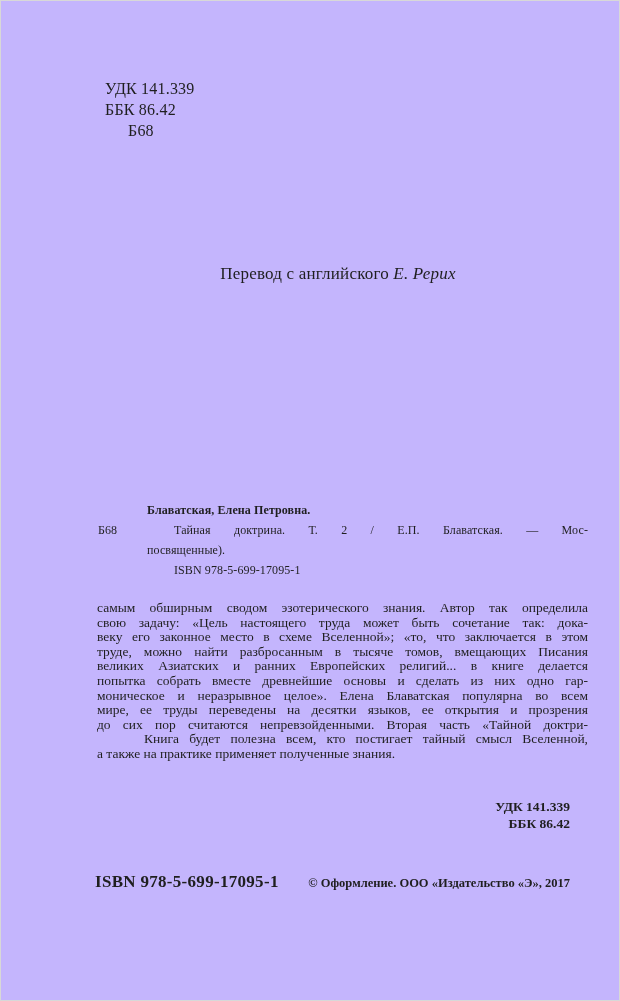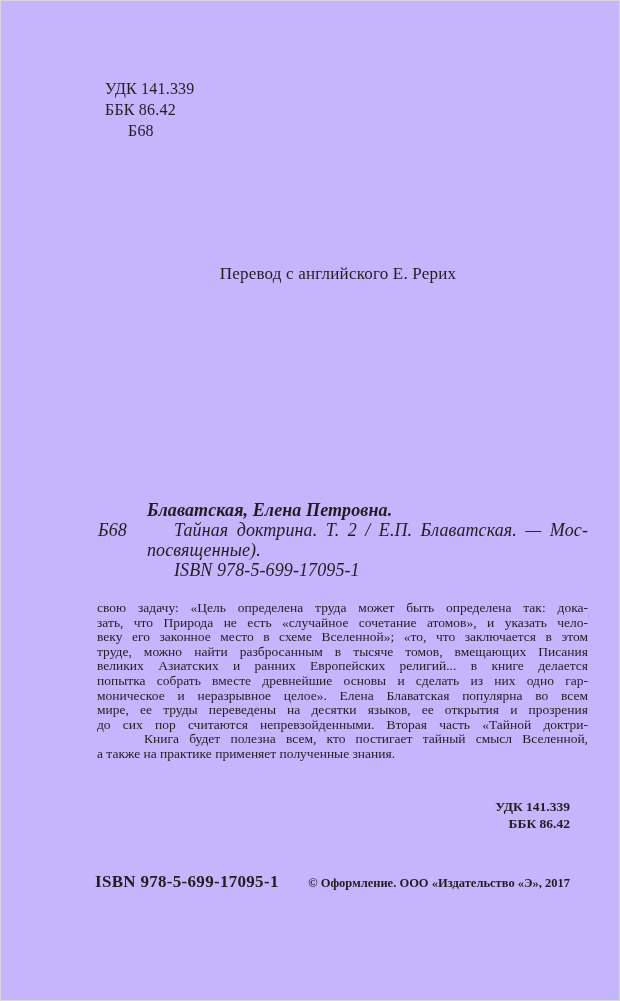--- a/index.html
+++ b/index.html
@@ -10,23 +10,23 @@
     color:#1f1f1f;
     font-family:"Liberation Serif","DejaVu Serif",serif;
     box-shadow: inset 0 0 0 1px #d8d8d8;
     overflow:hidden;
   }
   
   .top-block{position:absolute;left:105px;top:78px;font-size:16px;line-height:21px;letter-spacing:.2px;}
   .top-block .code{padding-left:23px;}
   
   .translator{position:absolute;left:56px;top:264px;width:564px;text-align:center;font-size:17px;letter-spacing:.2px;}
-  .translator .name{}
+  .translator .name{font-style:italic;}
   
-  .card{position:absolute;left:147px;top:500px;width:441px;font-size:18px;line-height:20px;letter-spacing:.1px;font-style:italic;}
+  .card{position:absolute;left:147px;top:500px;width:441px;font-size:12px;line-height:20px;letter-spacing:.1px;}
   .card .author{font-weight:bold;}
   .card .code{position:absolute;left:-49px;top:20px;font-weight:normal;}
   .card .isbn{padding-left:27px;}
   .jline{text-align:justify;text-align-last:justify;text-justify:inter-word;white-space:normal;}
   .indent1{padding-left:27px;}
   
   .annotation{position:absolute;left:97px;top:601px;width:491px;font-size:13.5px;line-height:14.6px;}
   .annotation .indent{padding-left:47px;}
   .plain{text-align:left;text-align-last:left;}
   
@@ -51,22 +51,22 @@
 
   <div class="card">
     <div class="author">Блаватская, Елена Петровна.</div>
     <span class="code">Б68</span>
     <div class="jline indent1">Тайная доктрина. Т. 2 / Е.П. Блаватская. — Мос-</div>
     <div class="plain">посвященные).</div>
     <div class="isbn">ISBN 978-5-699-17095-1</div>
   </div>
 
   <div class="annotation">
-    <div class="jline">свою задачу: «Цель определена труда может быть определена так: дока-</div>
-    <div class="jline">зать, что Природа не есть «случайное сочетание атомов», и указать чело-</div>
+    <div class="jline">самым обширным сводом эзотерического знания. Автор так определила</div>
+    <div class="jline">свою задачу: «Цель настоящего труда может быть сочетание так: дока-</div>
     <div class="jline">веку его законное место в схеме Вселенной»; «то, что заключается в этом</div>
     <div class="jline">труде, можно найти разбросанным в тысяче томов, вмещающих Писания</div>
     <div class="jline">великих Азиатских и ранних Европейских религий...  в книге делается</div>
     <div class="jline">попытка собрать вместе древнейшие основы и сделать из них одно гар-</div>
     <div class="jline">моническое и неразрывное целое». Елена Блаватская популярна во всем</div>
     <div class="jline">мире, ее труды переведены на десятки языков, ее открытия и прозрения</div>
     <div class="jline">до сих пор считаются непревзойденными. Вторая часть «Тайной доктри-</div>
     <div class="jline indent">Книга будет полезна всем, кто постигает тайный смысл Вселенной,</div>
     <div class="plain">а также на практике применяет полученные знания.</div>
   </div>

